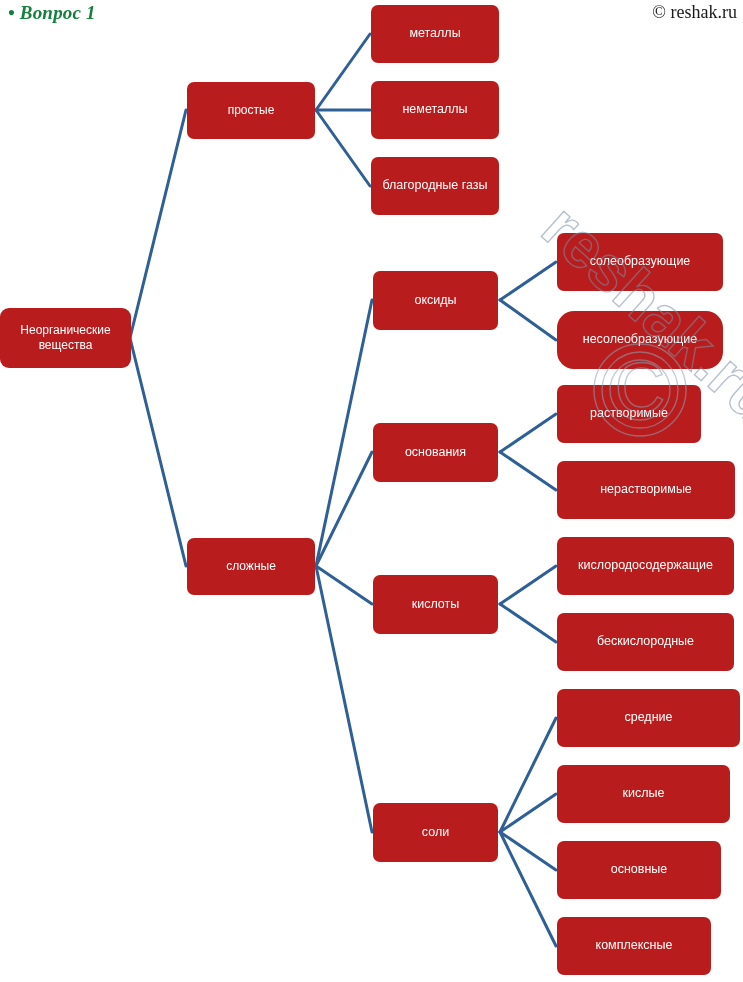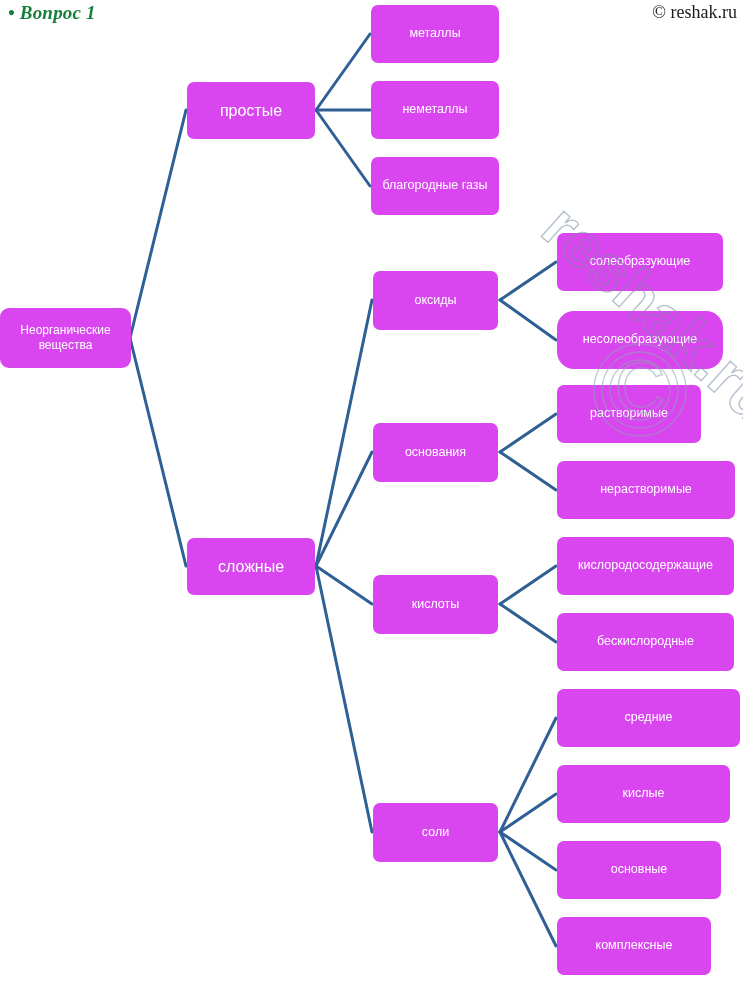--- a/index.html
+++ b/index.html
@@ -51,37 +51,37 @@
     left: 0; top: 0;
     width: 743px;
     height: 982px;
     pointer-events: none;
   }
 
   
   .node {
     position: absolute;
     box-sizing: border-box;
-    background: #d946ef;
+    background: #b91c1c;
     border-radius: 7px;
     color: #ffffff;
     display: flex;
     align-items: center;
     justify-content: center;
     text-align: center;
     line-height: 1.22;
     padding: 2px 4px;
     font-size: 12.5px;
     z-index: 3;
   }
   .node.root {
     border-radius: 9px;
     font-size: 12px;
   }
-  .node.lvl1 { font-size: 16px; }
+  .node.lvl1 { font-size: 12px; }
   .node.lvl2 { font-size: 12.5px; }
   .node.lvl3 { font-size: 12.5px; }
 
   
   #watermark {
     position: absolute;
     left: 0; top: 0;
     width: 743px;
     height: 982px;
     z-index: 5;

